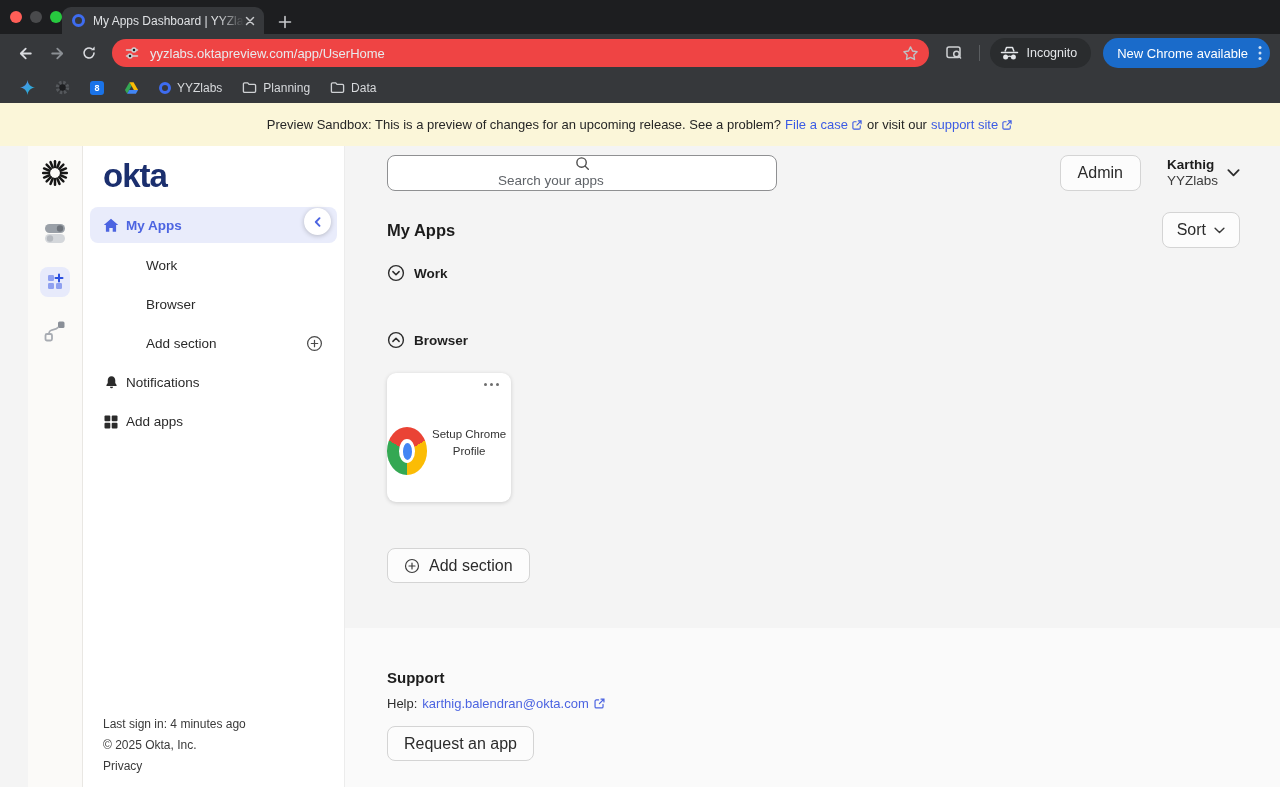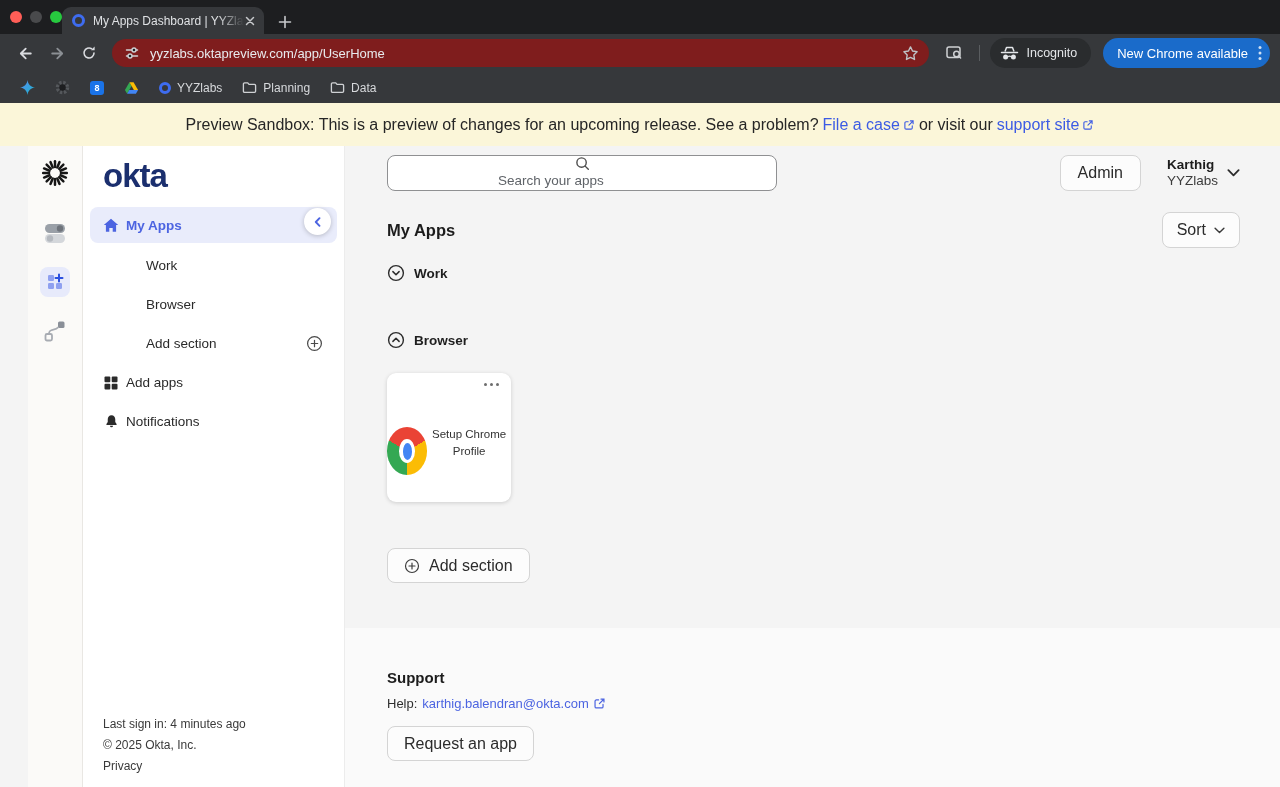--- a/index.html
+++ b/index.html
@@ -12,33 +12,33 @@
   .tl.red { background:#ff5e57; } .tl.gray { background:#494a4c; } .tl.green { background:#27c93f; }
   .tab { margin-left:62px; width:202px; height:27px; background:#36383b; border-radius:9px 9px 0 0; display:flex; align-items:center; padding:0 8px 0 10px; position:relative; }
   .tab-title { color:#dfe1e4; font-size:12px; white-space:nowrap; overflow:hidden; flex:1; position:relative; }
   .tab-title::after { content:""; position:absolute; right:0; top:0; bottom:0; width:26px; background:linear-gradient(90deg,rgba(54,56,59,0),#36383b); }
   .favicon-ring { width:13px; height:13px; border-radius:50%; border:3.2px solid #3e6cf0; margin-right:8px; flex:none; }
   .icon-btn { display:flex; align-items:center; justify-content:center; border:none; background:transparent; cursor:pointer; }
   .newtab-btn { margin-left:14px; margin-bottom:5px; }
 
   .toolbar { height:38px; background:#36383b; display:flex; align-items:center; padding:0 10px; gap:2px; }
   .nav-ic { width:30px; height:30px; border-radius:50%; }
-  .omnibox { flex:1; height:28px; margin-left:6px; margin-right:8px; background:#7f1d1d; border-radius:14px; display:flex; align-items:center; padding:0 10px 0 12px; }
+  .omnibox { flex:1; height:28px; margin-left:6px; margin-right:8px; background:#ef4444; border-radius:14px; display:flex; align-items:center; padding:0 10px 0 12px; }
   .omnibox-url { color:#e8eaed; font-size:13px; margin-left:10px; flex:1; }
   .tb-divider { width:1px; height:16px; background:#5a5d60; margin:0 8px; }
   .incog-chip { height:30px; background:#2a2c2e; border-radius:15px; display:flex; align-items:center; gap:7px; padding:0 14px 0 10px; color:#e4e6e9; font-size:12.5px; }
   .update-pill { height:30px; margin-left:10px; background:#1a6bca; border:none; border-radius:15px; display:flex; align-items:center; gap:10px; padding:0 8px 0 14px; color:#fff; font-size:13px; cursor:pointer; }
 
   .bookmarksbar { height:31px; background:#36383b; display:flex; align-items:center; padding:0 12px; gap:4px; }
   .bm { display:flex; align-items:center; gap:6px; padding:3px 8px; border-radius:6px; color:#d7d9dc; font-size:12px; cursor:pointer; }
   .cal-ic { width:14px; height:14px; background:#1a73e8; border-radius:3px; color:#fff; font-size:9px; font-weight:bold; display:flex; align-items:center; justify-content:center; }
   .okta-dot { width:12px; height:12px; border-radius:50%; border:3px solid #3e6cf0; }
 
   
-  .banner { height:43px; background:#fbf6d9; display:flex; align-items:center; justify-content:center; font-size:16px; color:#262626; gap:4px; }
+  .banner { height:43px; background:#fbf6d9; display:flex; align-items:center; justify-content:center; font-size:13px; color:#262626; gap:4px; }
   .banner a { color:#3c5be4; text-decoration:none; display:inline-flex; align-items:center; gap:3px; cursor:pointer; }
 
   
   .app { display:flex; height:641px; position:relative; background:#f4f4f4;padding-left:28px; }
 
   .rail { width:55px; background:#fbfaf8; border-right:1px solid #e9e7e3; position:relative; flex:none; }
   .rail-ic { position:absolute; left:50%; transform:translateX(-50%); cursor:pointer; }
   .rail-chip { width:30px; height:30px; background:#e7eafb; border-radius:8px; display:flex; align-items:center; justify-content:center; }
 
   .sidenav { width:262px; background:#fff; border-right:1px solid #ececec; flex:none; display:flex; flex-direction:column; }
@@ -321,37 +321,37 @@
         <span>Add section</span>
         <span class="row-end">
           <svg width="17" height="17" viewBox="0 0 18 18">
               <circle cx="9" cy="9" r="7.3" fill="none" stroke="#4a4a4a" stroke-width="1.3"></circle>
               <path d="M9 5.6v6.8M5.6 9h6.8" stroke="#4a4a4a" stroke-width="1.3" stroke-linecap="round"></path>
             </svg>
         </span>
       </div>
       <div class="nav-row">
         <span class="nicon">
+          <svg width="15" height="15" viewBox="0 0 16 16">
+              <path d="M8 1.2c-2.5 0-4 1.9-4 4.3v3L2.6 10.6v1h10.8v-1L12 8.5v-3c0-2.4-1.5-4.3-4-4.3z" fill="#2b2b2b"></path>
+              <path d="M6.4 12.6a1.6 1.6 0 0 0 3.2 0z" fill="#2b2b2b"></path>
+            </svg>
+        </span>
+        <span class="nlabel">Notifications</span>
+      </div>
+      <div class="nav-row">
+        <span class="nicon">
           <svg width="14" height="14" viewBox="0 0 14 14">
               <rect x="0.5" y="0.5" width="5.8" height="5.8" rx="1" fill="#2b2b2b"></rect>
               <rect x="7.7" y="0.5" width="5.8" height="5.8" rx="1" fill="#2b2b2b"></rect>
               <rect x="0.5" y="7.7" width="5.8" height="5.8" rx="1" fill="#2b2b2b"></rect>
               <rect x="7.7" y="7.7" width="5.8" height="5.8" rx="1" fill="#2b2b2b"></rect>
             </svg>
         </span>
         <span class="nlabel">Add apps</span>
-      </div>
-      <div class="nav-row">
-        <span class="nicon">
-          <svg width="15" height="15" viewBox="0 0 16 16">
-              <path d="M8 1.2c-2.5 0-4 1.9-4 4.3v3L2.6 10.6v1h10.8v-1L12 8.5v-3c0-2.4-1.5-4.3-4-4.3z" fill="#2b2b2b"></path>
-              <path d="M6.4 12.6a1.6 1.6 0 0 0 3.2 0z" fill="#2b2b2b"></path>
-            </svg>
-        </span>
-        <span class="nlabel">Notifications</span>
       </div>
     </div>
     <div class="side-footer">
       <div>Last sign in: 4 minutes ago</div>
       <div>© 2025 Okta, Inc.</div>
       <div class="privacy">Privacy</div>
     </div>
   </div>
 
   <button class="collapse-btn">

